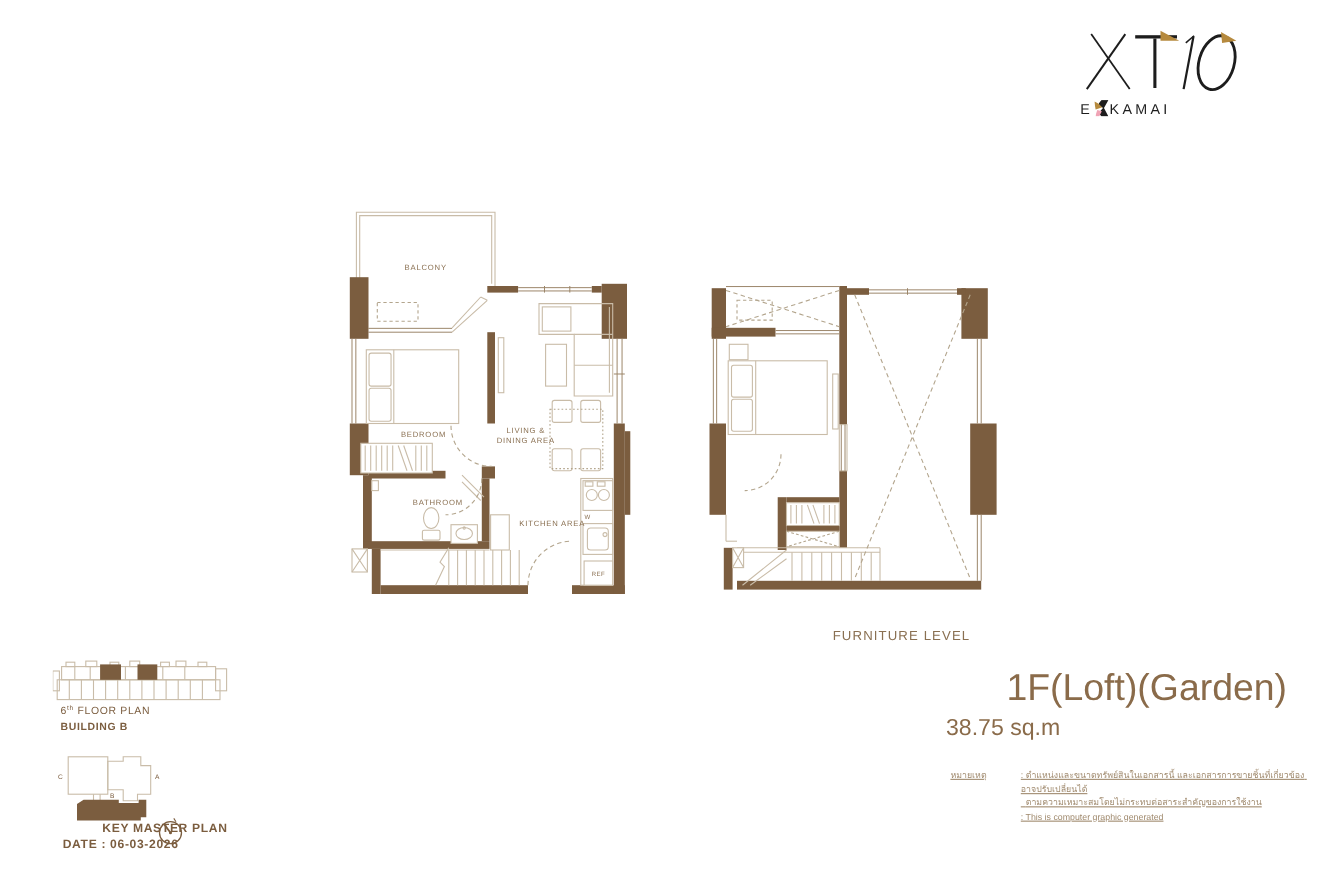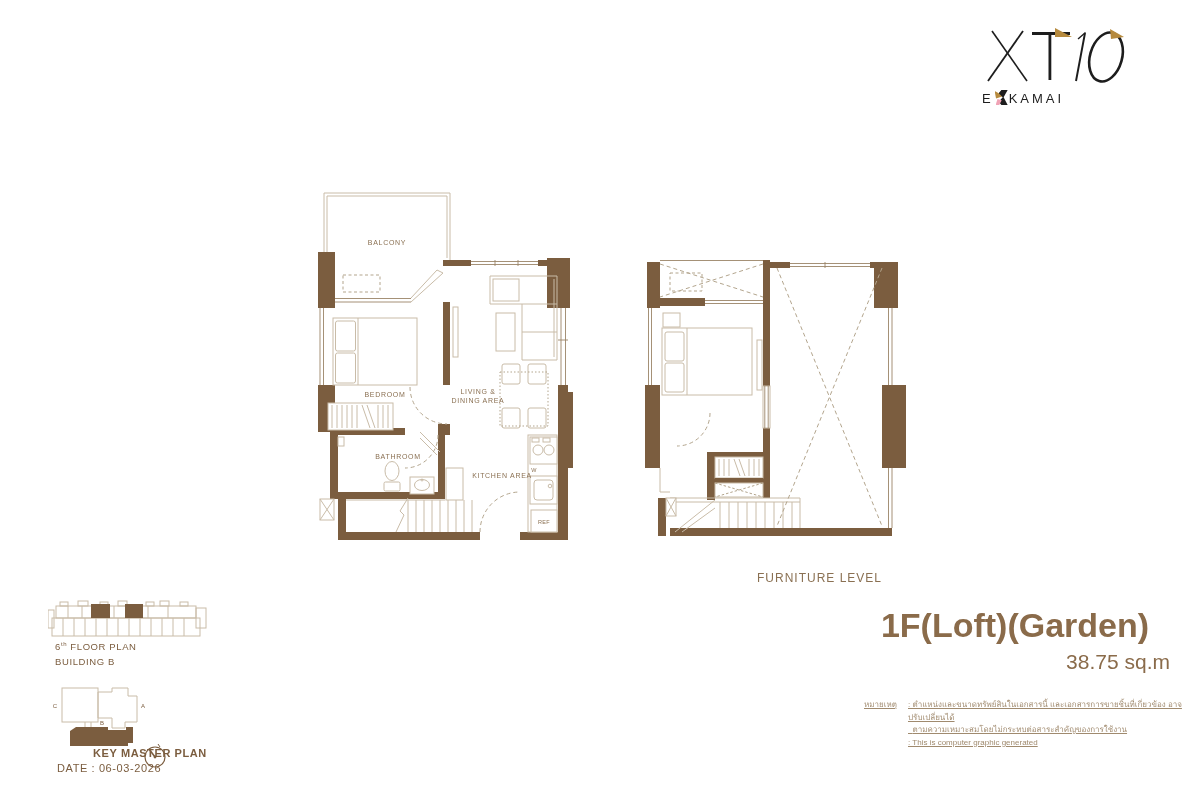--- a/index.html
+++ b/index.html
@@ -32,32 +32,32 @@
             clip-path:polygon(0 0,100% 42%,15% 62%);}
   .kmark .b{left:4px;top:0;width:9px;height:15px;background:var(--ink);
             clip-path:polygon(30% 0,100% 0,55% 48%,100% 100%,30% 100%,0 78%,45% 48%,0 22%);}
   .kmark .p{left:1px;top:9px;width:6px;height:6px;background:var(--pink);
             clip-path:polygon(0 100%,30% 0,100% 20%,60% 100%);}
 
   
   .fp-line{color:var(--footer);font-size:9.5px;letter-spacing:.6px;}
   .fp-line sup{font-size:6px;}
   .kmp{color:var(--footer);font-size:11px;letter-spacing:.6px;font-weight:bold;padding-left:36px;}
-  .date{color:var(--footer);font-size:11px;letter-spacing:.6px;font-weight:normal;}
+  .date{color:var(--footer);font-size:11px;letter-spacing:.6px;font-weight:bold;}
 
   
   .furn{color:var(--label);font-size:12px;letter-spacing:1px;}
-  .unit{color:var(--title);font-size:34px;text-align:center;font-weight:bold;}
-  .area{color:var(--title);font-size:21px;text-align:right;}
+  .unit{color:var(--title);font-size:34px;text-align:right;}
+  .area{color:var(--title);font-size:21px;text-align:left;}
 
   
   .remark{font-size:8px;line-height:12.5px;color:var(--remark);text-decoration:underline;}
   .r-row{display:flex;}
   .r-label{width:44px;flex:none;}
-  .r-text{flex:1;white-space:pre-wrap;}
+  .r-text{flex:1;white-space:pre-wrap;margin-left:20px;}
 </style>
 </head>
 <body>
 
 <div class="stage">
 
   <div class="abs" style="left:982px;top:26px;width:150px;height:88px;">
     <svg width="150" height="60" viewBox="0 0 150 60">
       <line x1="6" y1="55" x2="41" y2="5" stroke="var(--ink)" stroke-width="1.8"></line>
       <line x1="10" y1="5" x2="45" y2="55" stroke="var(--ink)" stroke-width="1.6"></line>
@@ -345,21 +345,21 @@
       <line x1="66" y1="10" x2="66" y2="22"></line>
         <line x1="100" y1="10" x2="100" y2="22"></line>
       <line x1="120" y1="10" x2="120" y2="22"></line>
     </g>
     <rect class="wall" x="43" y="8" width="19" height="14"></rect>
     <rect class="wall" x="77" y="8" width="18" height="14"></rect>
   </svg>
   <div class="abs fp-line" style="left:55px;top:641px;">
     <span>6</span><sup>th</sup><span style="white-space:pre;"> FLOOR PLAN</span>
   </div>
-  <div class="abs fp-line" style="left:55px;top:656px;">BUILDING B</div>
+  <div class="abs fp-line" style="left:55px;top:656px;font-weight:bold;">BUILDING B</div>
 
   <svg class="abs" style="left:50px;top:680px;" width="130" height="92" viewBox="0 0 130 92">
     <rect class="ln" x="12" y="8" width="36" height="34"></rect>
     <path class="ln" d="M48,12 h14 v-4 h16 v8 h9 v26 h-12 v6 h-13 v-10 h-14 z"></path>
     <line class="ln" x1="35" y1="42" x2="35" y2="48"></line>
     <line class="ln" x1="41" y1="42" x2="41" y2="48"></line>
     <polygon class="wall" points="20,51 26,47 58,47 58,50 76,50 76,47 83,47 83,63 78,63 78,66 20,66"></polygon>
     <text class="klbl" x="5" y="28">C</text>
     <text class="klbl" x="93" y="28">A</text>
     <text class="klbl" x="52" y="45">B</text>

